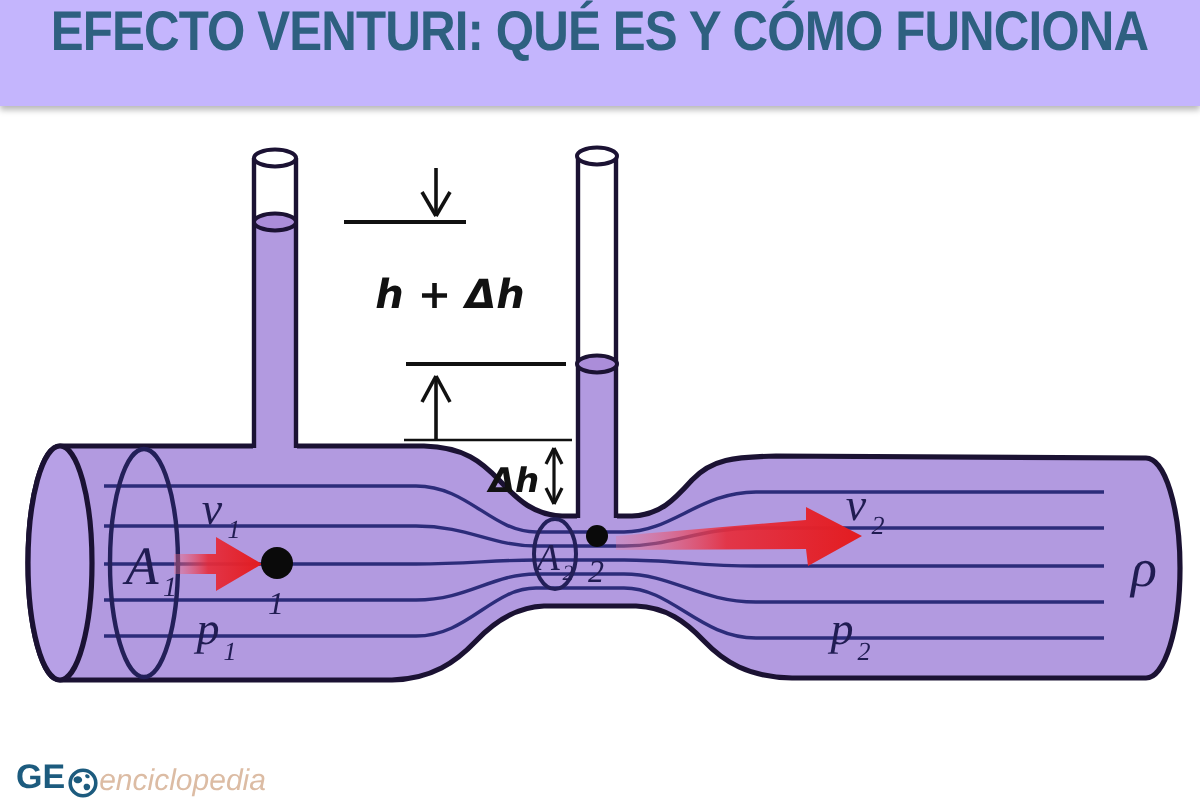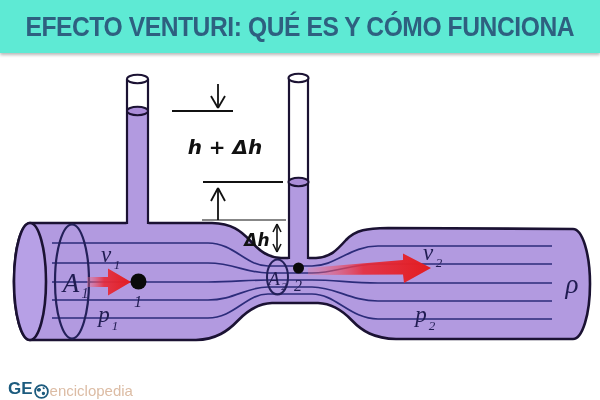--- a/index.html
+++ b/index.html
@@ -1,29 +1,29 @@
 <!DOCTYPE html>
 <html><head>
 <meta charset="utf-8">
 <style>
   html,body{margin:0;padding:0;background:#ffffff;}
   #stage{position:relative;width:600px;height:400px;overflow:hidden;background:#ffffff;
          font-family:"Liberation Sans","DejaVu Sans",sans-serif;}
-  #header{position:absolute;left:0;top:0;width:600px;height:53px;background:#5eead4;
-          display:flex;align-items:center;justify-content:center;
+  #header{position:absolute;left:0;top:0;width:600px;height:53px;background:#c4b5fd;
+          display:flex;justify-content:center;
           box-shadow:0 2px 3px rgba(0,0,0,0.28);}
   #header .title{color:#2e6080;font-weight:bold;font-size:28px;letter-spacing:-0.5px;
           white-space:nowrap;display:inline-block;transform:scaleX(0.88);}
   #diagram-svg{position:absolute;left:0;top:0;}
   .serif-label{font-family:"Liberation Serif","DejaVu Serif",serif;font-style:italic;fill:#201c52;}
   .ann-text{font-family:"DejaVu Sans","Liberation Sans",sans-serif;font-style:italic;font-weight:bold;fill:#111111;}
   .ann-line{stroke:#111111;fill:none;}
   #logo{position:absolute;left:8px;top:379px;height:20px;display:flex;align-items:flex-end;}
   #logo .brand-bold{color:#1c5b7e;font-weight:bold;font-size:17px;letter-spacing:0;}
-  #logo .brand-light{color:#dcbca4;font-size:15px;margin-left:1px;}
+  #logo .brand-light{color:#dcbca4;font-size:15px;margin-left:1px;font-style:italic;}
   #logo svg{margin:0 0 0 1px;display:block;}
 </style>
 </head>
 <body>
 
 <div id="stage">
 
   <svg id="diagram-svg" width="600" height="400" viewBox="0 0 600 400">
     <defs>
       <linearGradient id="gradA" gradientUnits="userSpaceOnUse" x1="86" y1="0" x2="131" y2="0">

